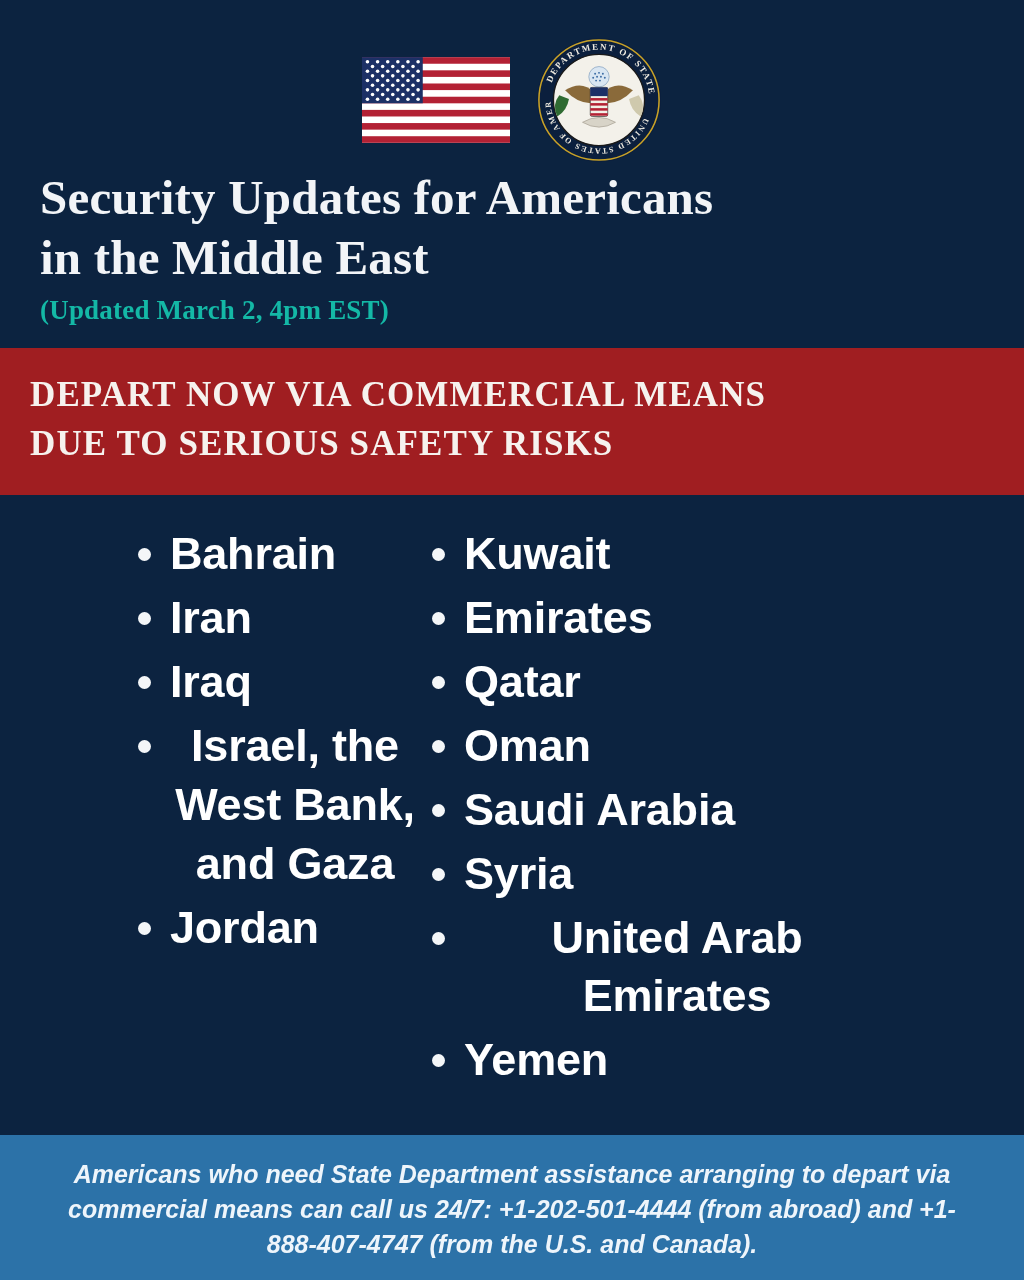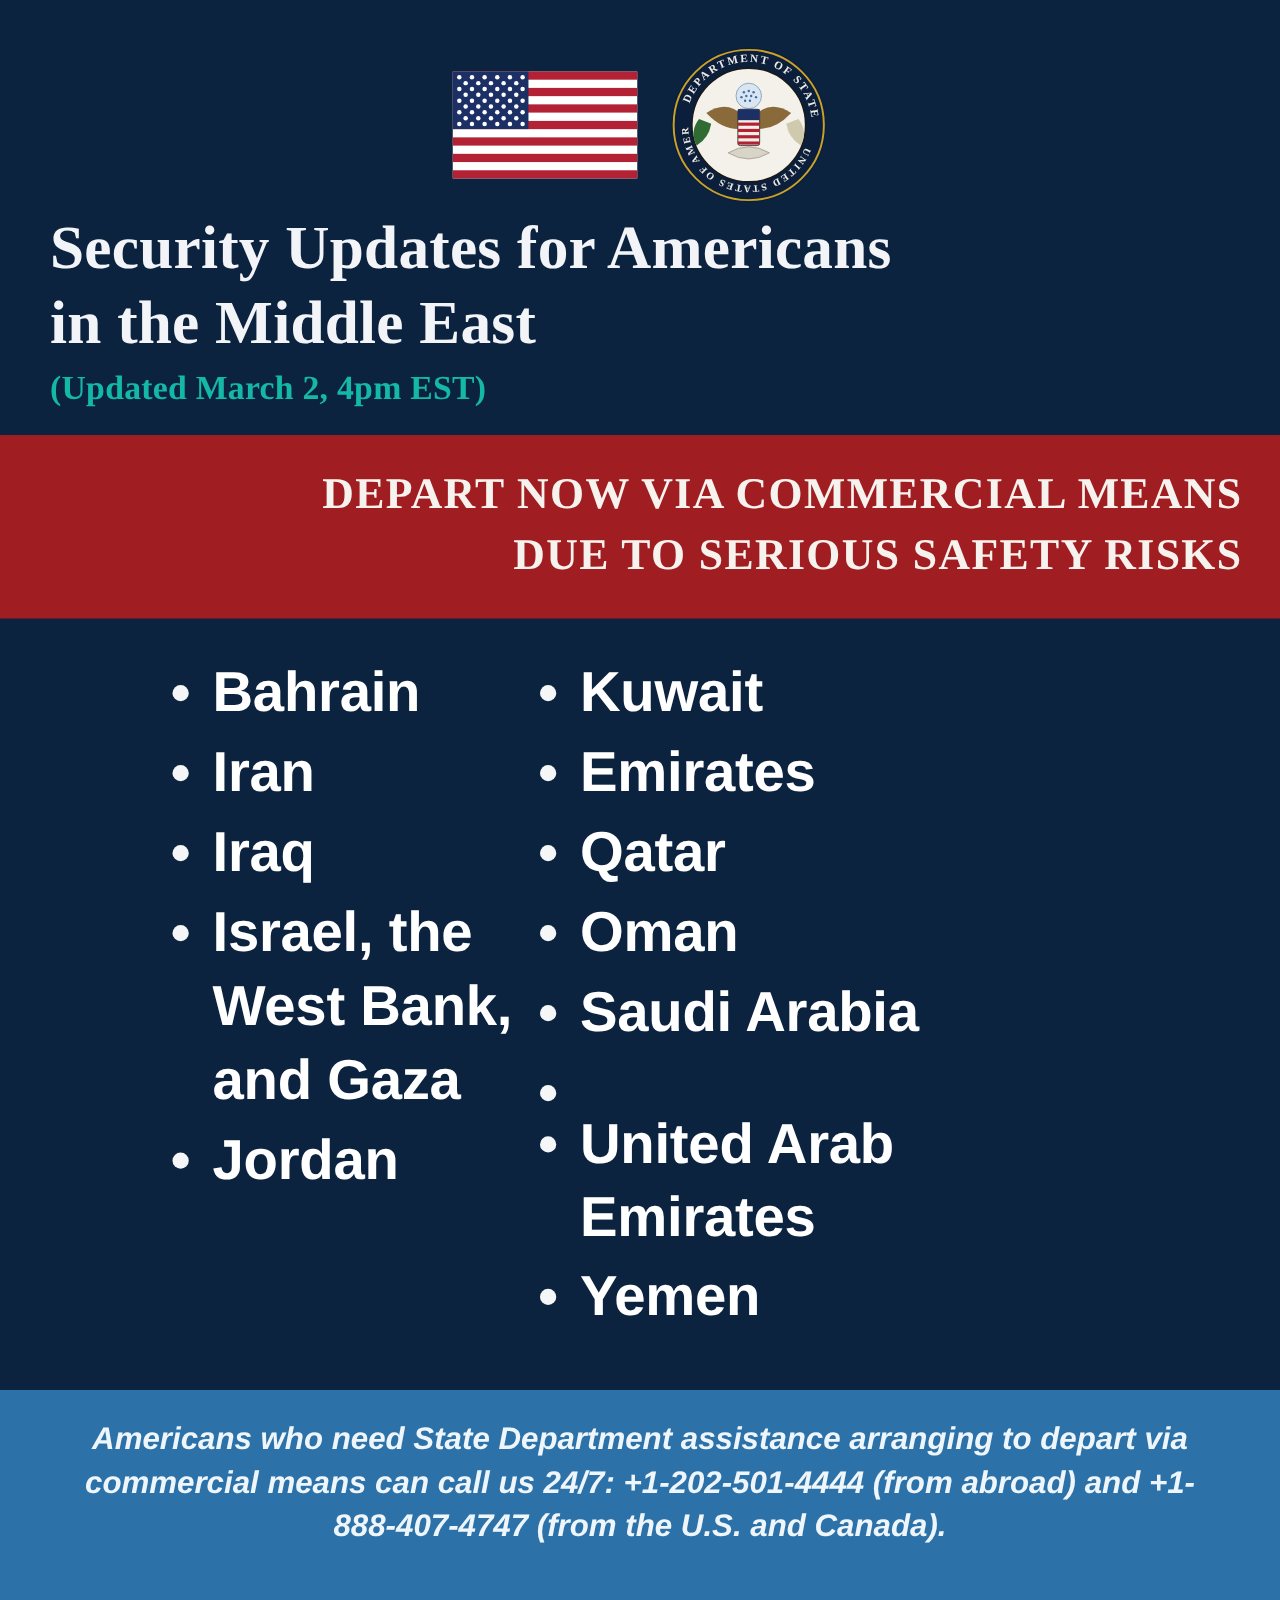--- a/index.html
+++ b/index.html
@@ -73,21 +73,21 @@
     margin-top: 7px;
     letter-spacing: 0.2px;
   }
 
   
   .red-banner {
     background: #a01e21;
     width: 100%;
     margin-top: 22px;
     padding: 22px 30px 26px 30px;
-    text-align: right;
+    text-align: left;
     flex: 0 0 auto;
   }
 
   .banner-line {
     font-family: "Liberation Serif", "DejaVu Serif", serif;
     font-weight: 700;
     color: #f6f2ee;
     font-size: 35px;
     line-height: 1.42;
     letter-spacing: 1.1px;
@@ -107,20 +107,21 @@
     flex-direction: column;
   }
 
   .col-left { width: 420px; padding-left: 138px; }
   .col-right { width: 470px; padding-left: 12px; }
 
   .country-item {
     display: flex;
     align-items: flex-start;
     margin-bottom: 5px;
+    text-align: center;
   }
 
   .bullet {
     flex: 0 0 auto;
     width: 13px;
     height: 13px;
     border-radius: 50%;
     background: #f4f6f8;
     margin-top: 23px;
     margin-right: 19px;
@@ -132,21 +133,21 @@
     font-weight: 700;
     font-size: 45px;
     line-height: 1.31;
     letter-spacing: -0.2px;
   }
 
   
   .footer {
     background: #2c72a8;
     flex: 0 0 auto;
-    height: 168px;
+    height: 145px;
     padding: 22px 46px 0 46px;
     text-align: center;
   }
 
   .footer-text {
     color: #eef5fb;
     font-family: "Liberation Sans", sans-serif;
     font-style: italic;
     font-weight: 600;
     font-size: 25px;
@@ -326,20 +327,21 @@
       <div class="country-item">
         <span class="bullet"></span>
         <span class="country-name">Oman</span>
       </div>
       <div class="country-item">
         <span class="bullet"></span>
         <span class="country-name">Saudi Arabia</span>
       </div>
       <div class="country-item">
         <span class="bullet"></span>
+        <span class="country-name">Syria</span>
       </div>
       <div class="country-item">
         <span class="bullet"></span>
         <span class="country-name">United Arab Emirates</span>
       </div>
       <div class="country-item">
         <span class="bullet"></span>
         <span class="country-name">Yemen</span>
       </div>
     </div>

